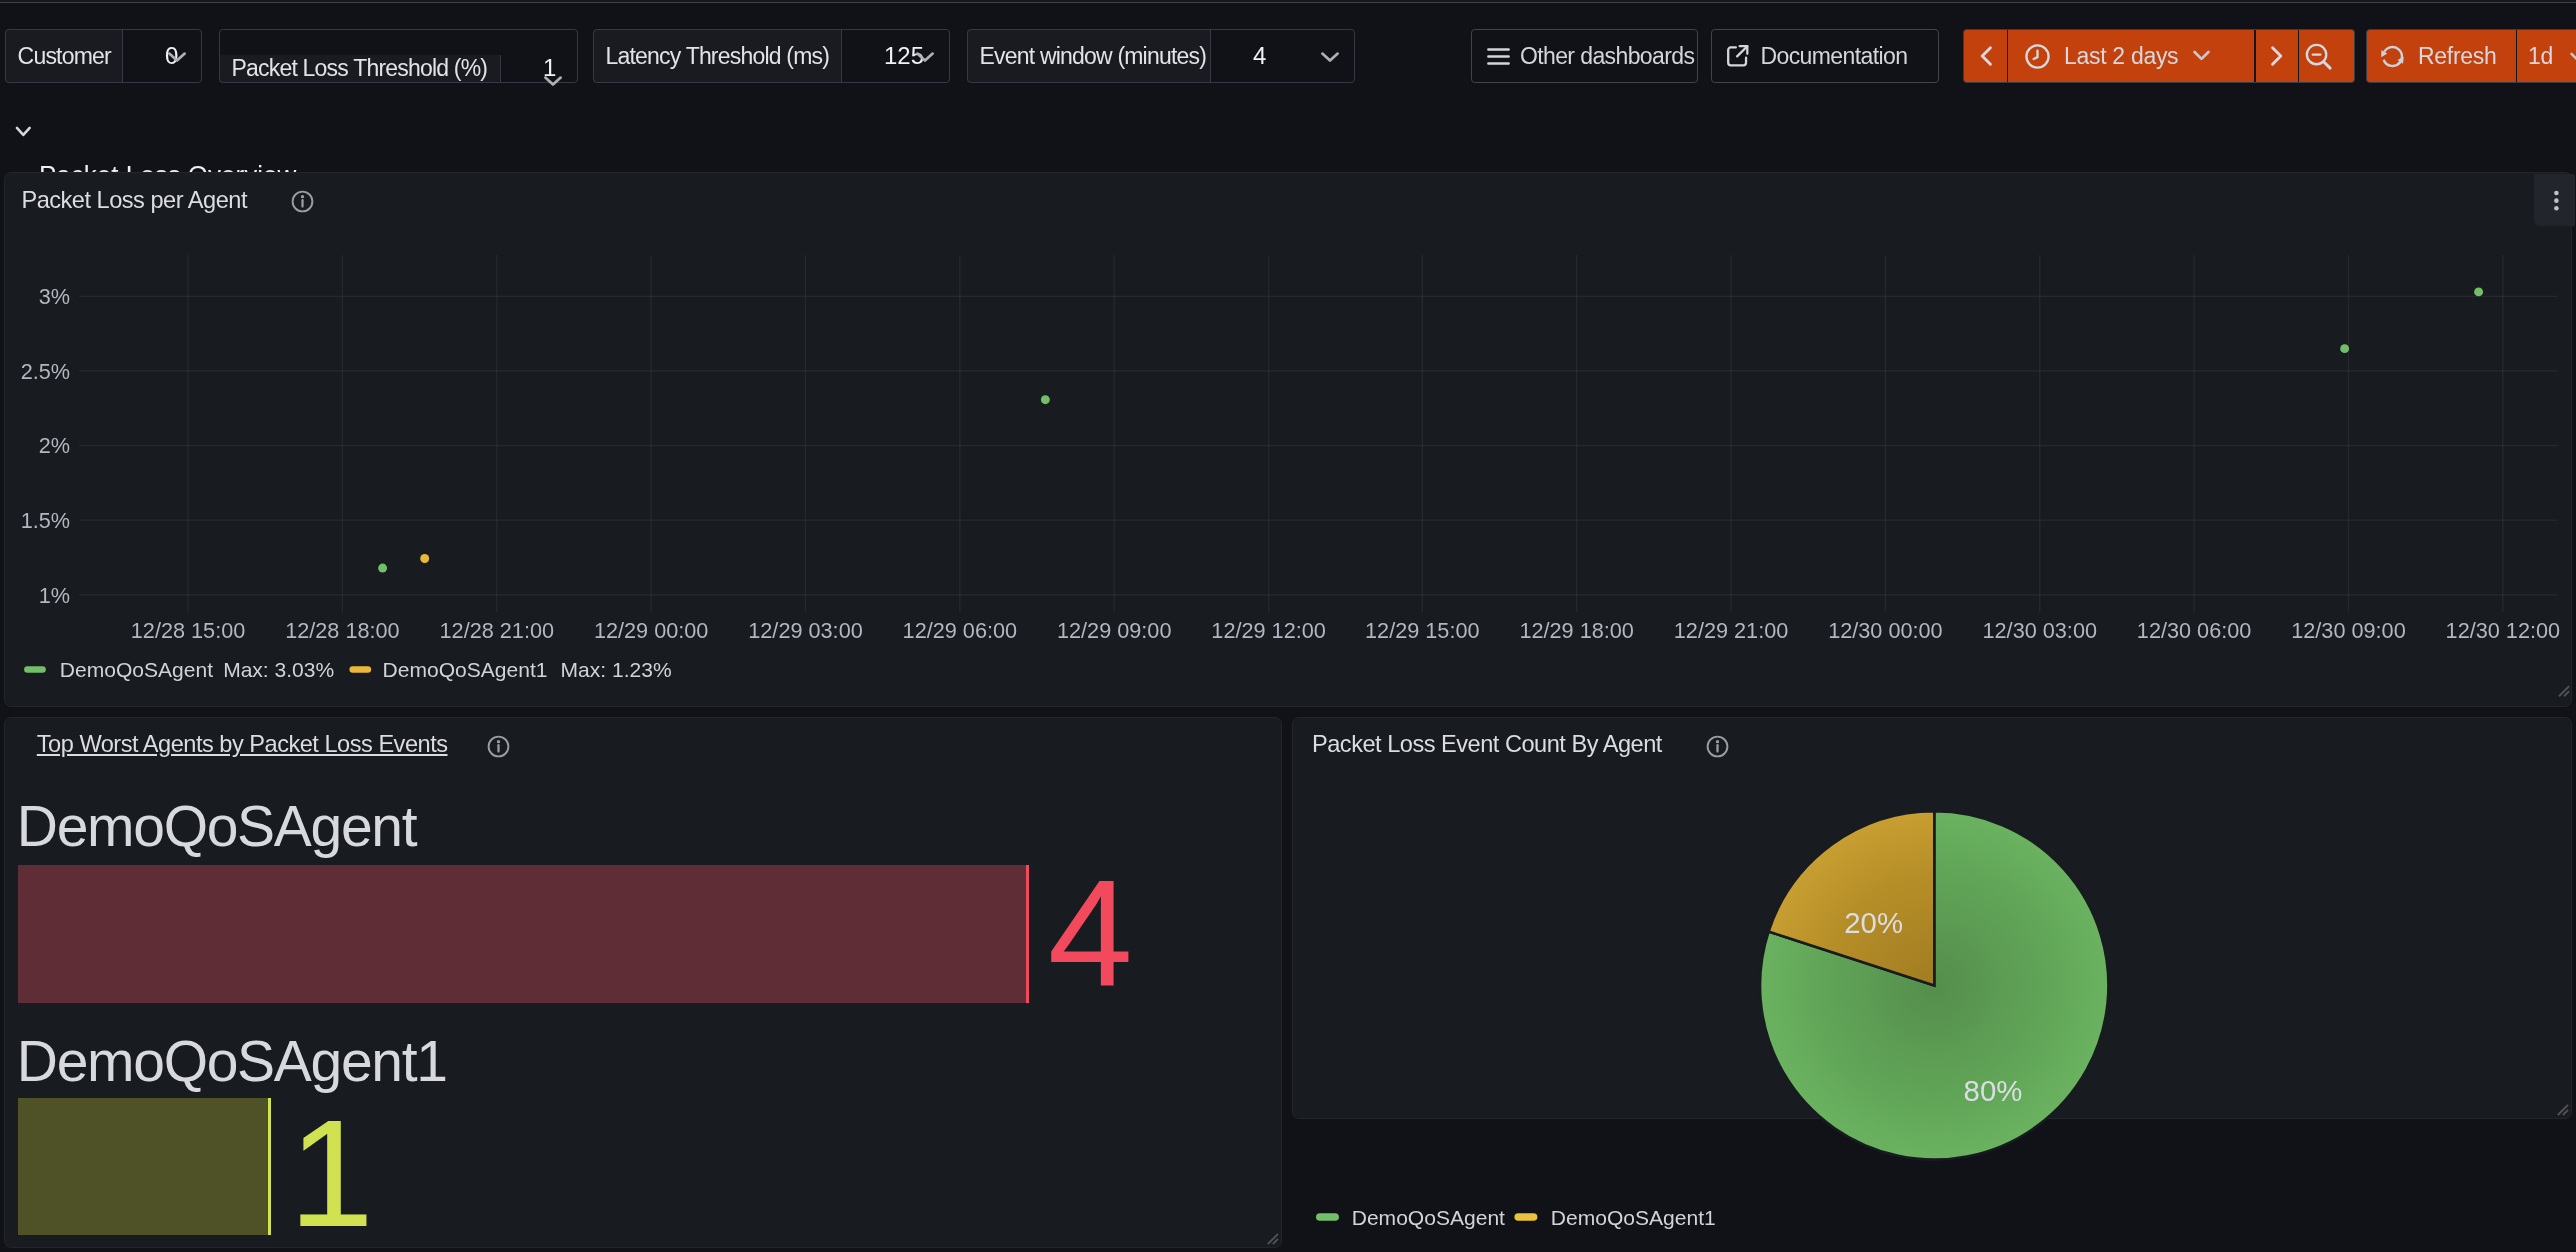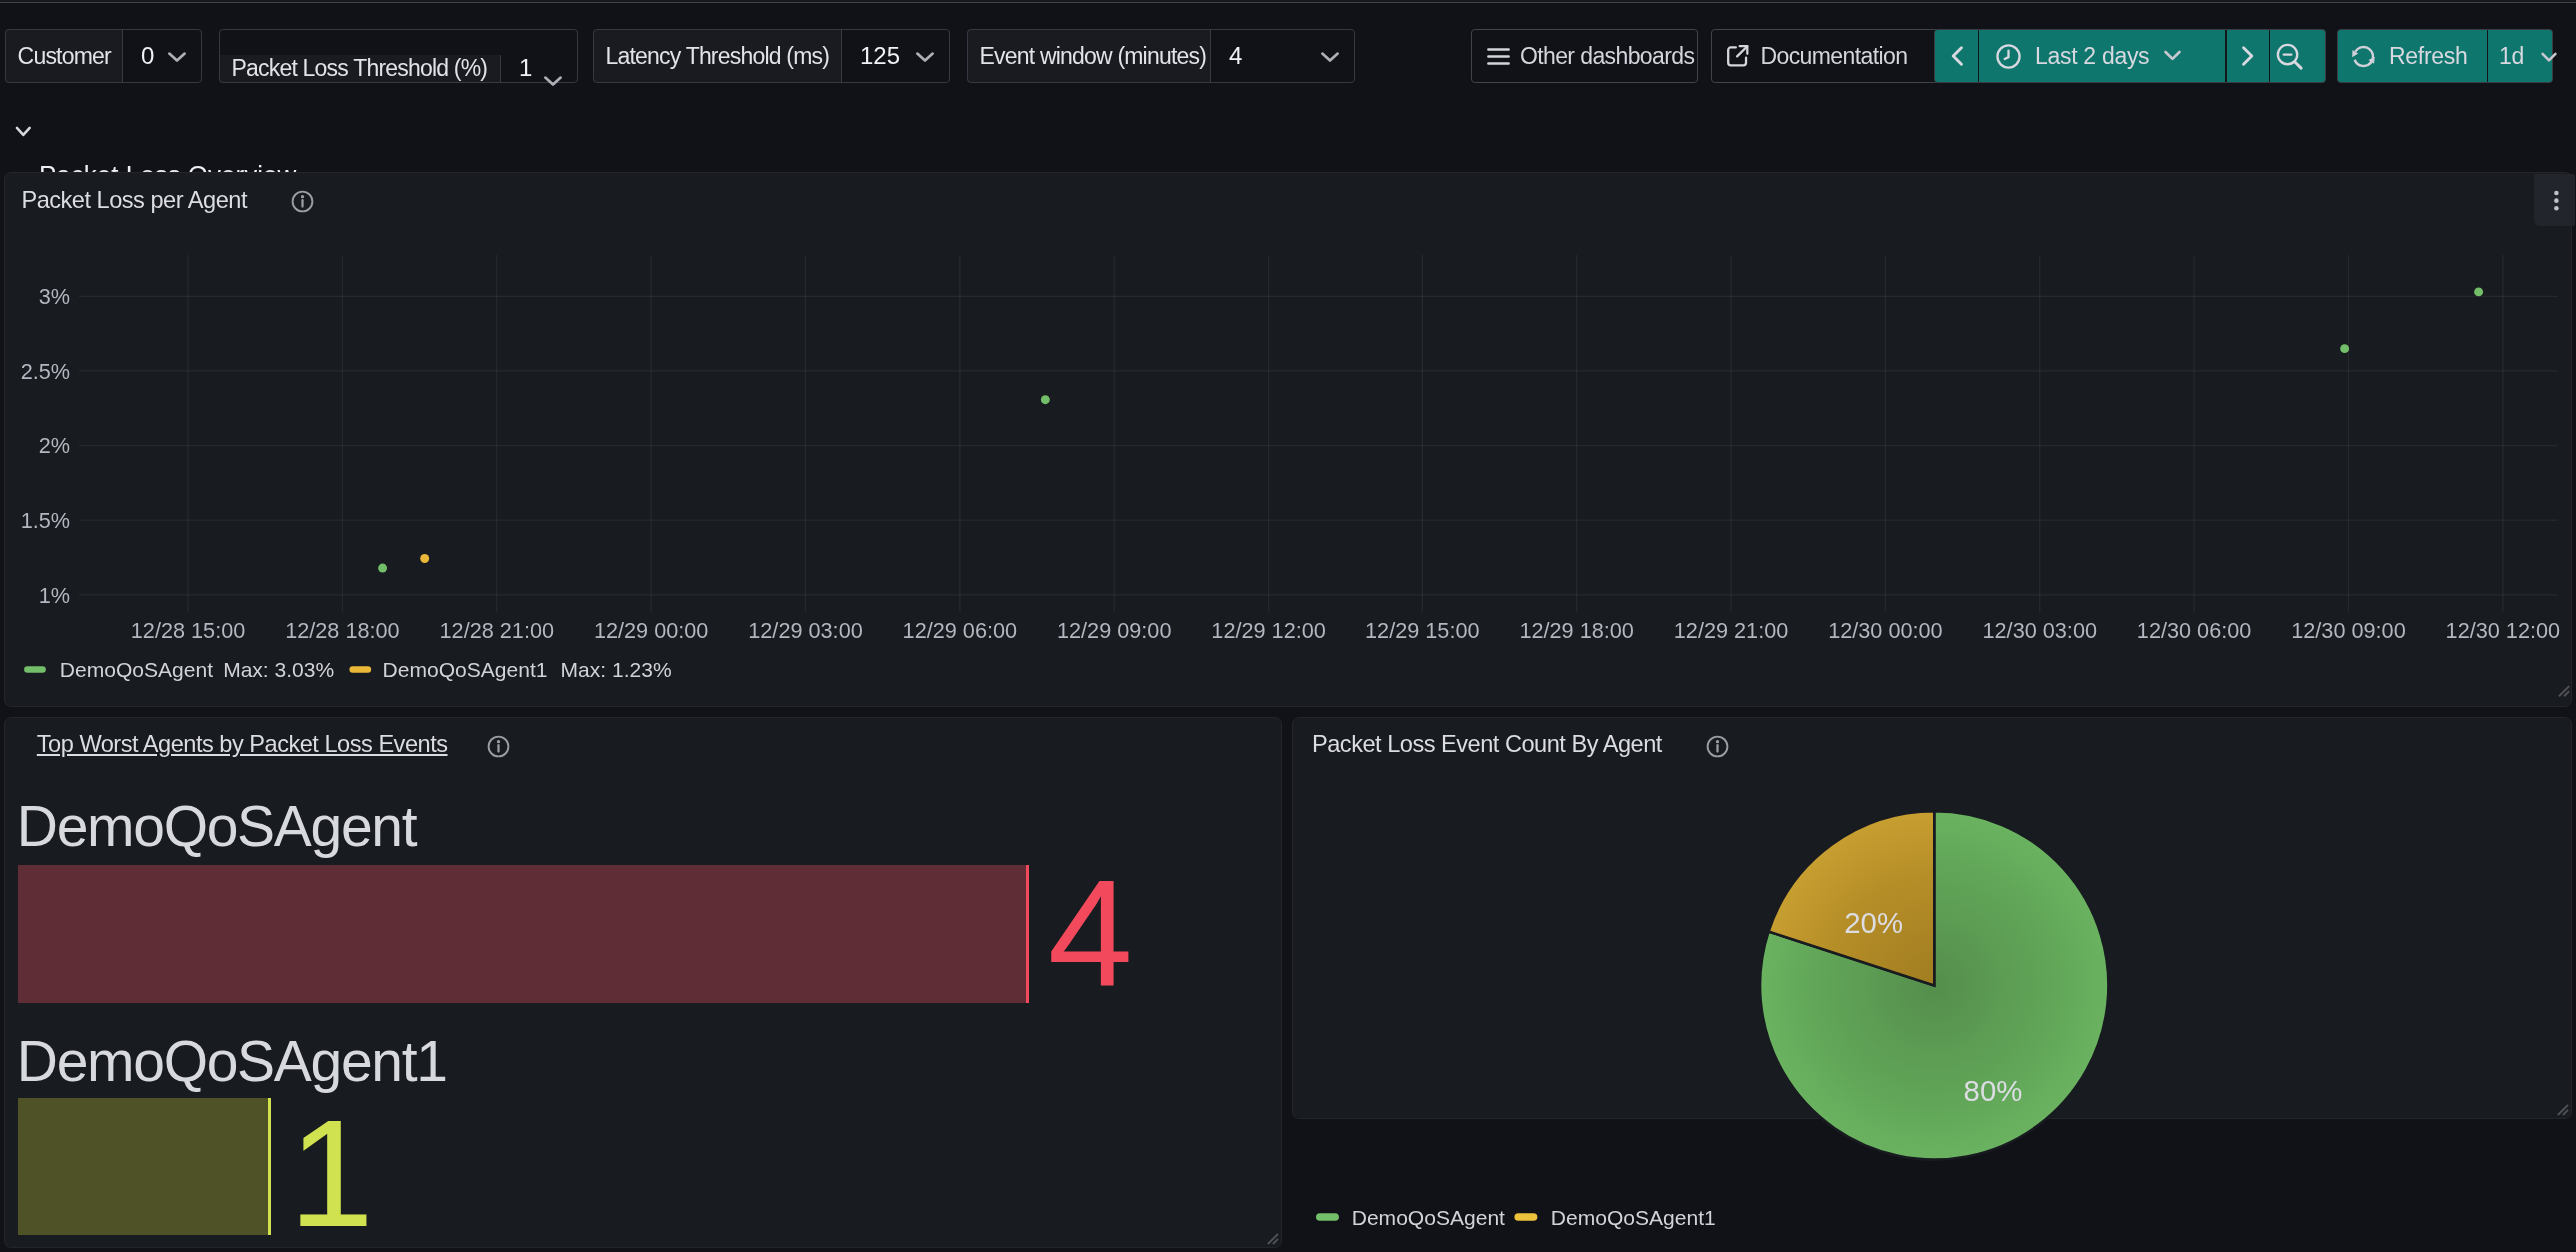--- a/index.html
+++ b/index.html
@@ -1,23 +1,23 @@
 <!DOCTYPE html>
 <html style="font-size:10.2px"><head><meta charset="utf-8"><style>
 * { margin:0; padding:0; box-sizing:border-box; }
 html,body { width:2576px; height:1253px; background:#111217; font-family:"Liberation Sans", sans-serif; overflow:hidden; }
 .abs { position:absolute; }
 .topstrip { position:absolute; left:0; top:0; width:2576px; height:1.9px; background:#17181c; }
 .topline { position:absolute; left:0; top:1.9px; width:2576px; height:1.3px; background:#404249; }
-.fbox { position:absolute; top:29px; height:54px; border:0.6px solid #363943; border-radius:3.8px; display:flex; }
+.fbox { position:absolute; top:29px; height:54px; border:0.6px solid #363943; border-radius:3.8px; display:flex;gap:24px; }
 .flabel { background:rgba(204,204,220,0.05); color:#e2e3e9; font-size:23px; letter-spacing:-0.8px; display:flex; align-items:center; padding:0 11.5px; border-right:0.6px solid #363943; white-space:nowrap; }
 .fval { color:#f0f1f5; font-size:24px; flex:1; display:flex; align-items:center; padding-left:18px; position:relative; white-space:nowrap; }
 .chev { position:absolute; right:12.8px; top:21px; }
 .btn { position:absolute; top:29px; height:54px; border:0.6px solid #42444c; border-radius:3.8px; display:flex; align-items:center; color:#d4d5dc; font-size:23px; letter-spacing:-0.6px; font-weight:400; white-space:nowrap; }
-.grp { position:absolute; top:29px; height:54px; background:#0f766e; border:0.6px solid #3a3d44; border-radius:3.8px; display:flex; align-items:center; color:#d8d9e0; font-size:23px; letter-spacing:-0.3px; font-weight:500; }
+.grp { position:absolute; top:29px; height:54px; background:#c2410c; border:0.6px solid #3a3d44; border-radius:3.8px; display:flex; align-items:center; color:#d8d9e0; font-size:23px; letter-spacing:-0.3px; font-weight:500;margin-left:29px; }
 .gdiv { width:1.3px; height:52px; background:#15161a; }
 .rowtitle { position:absolute; left:39px; top:120px; font-size:26px; letter-spacing:0px; font-weight:500; color:#eceef2;margin-top:40px; }
 .panel { position:absolute; background:#181b1f; border:0.6px solid #23252b; border-radius:7px; }
 .ptitle { position:absolute; font-size:23.6px; letter-spacing:-0.5px; font-weight:500; color:#dcdde3; white-space:nowrap; }
 .ax { font-size:34px; fill:#b4b6c0; font-family:"Liberation Sans", sans-serif; }
 .leg { font-size:33px; fill:#d2d3da; font-family:"Liberation Sans", sans-serif; }
 .bigname { position:absolute; font-size:57px; letter-spacing:-1.3px; color:#d8d9df; white-space:nowrap; }
 .bigval { position:absolute; font-size:153px; line-height:153px; }
 </style></head>
 <body>

